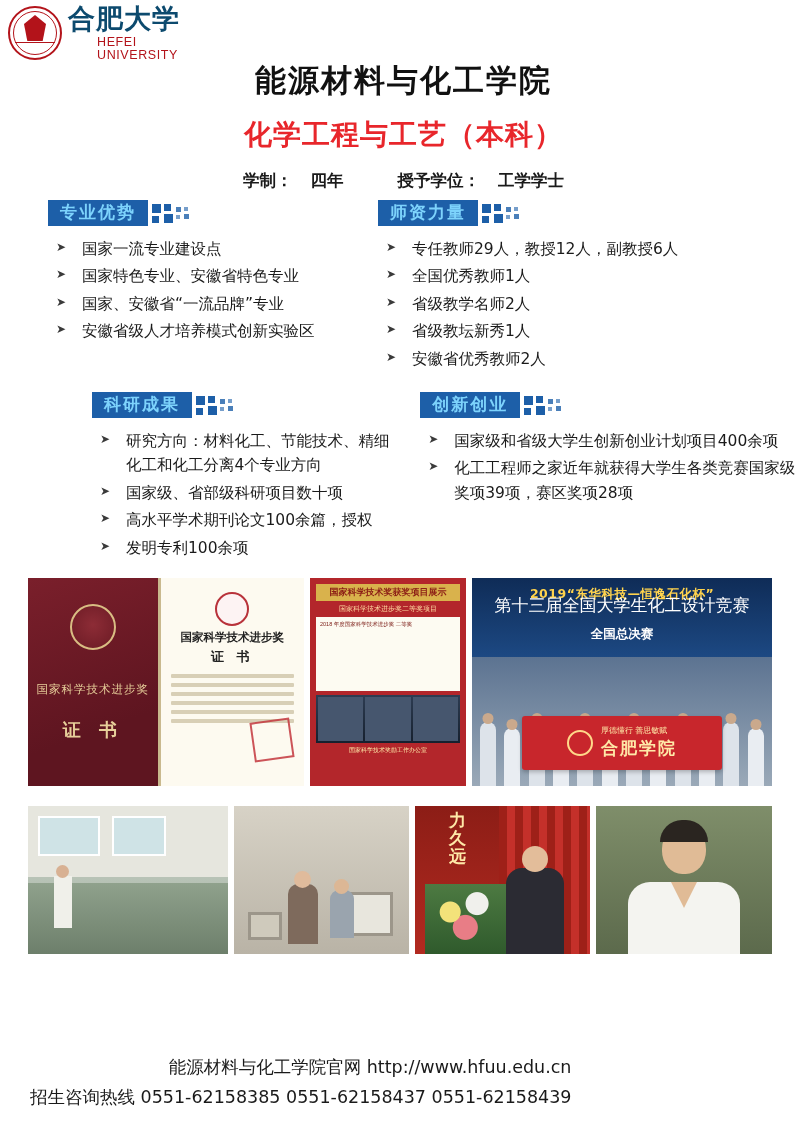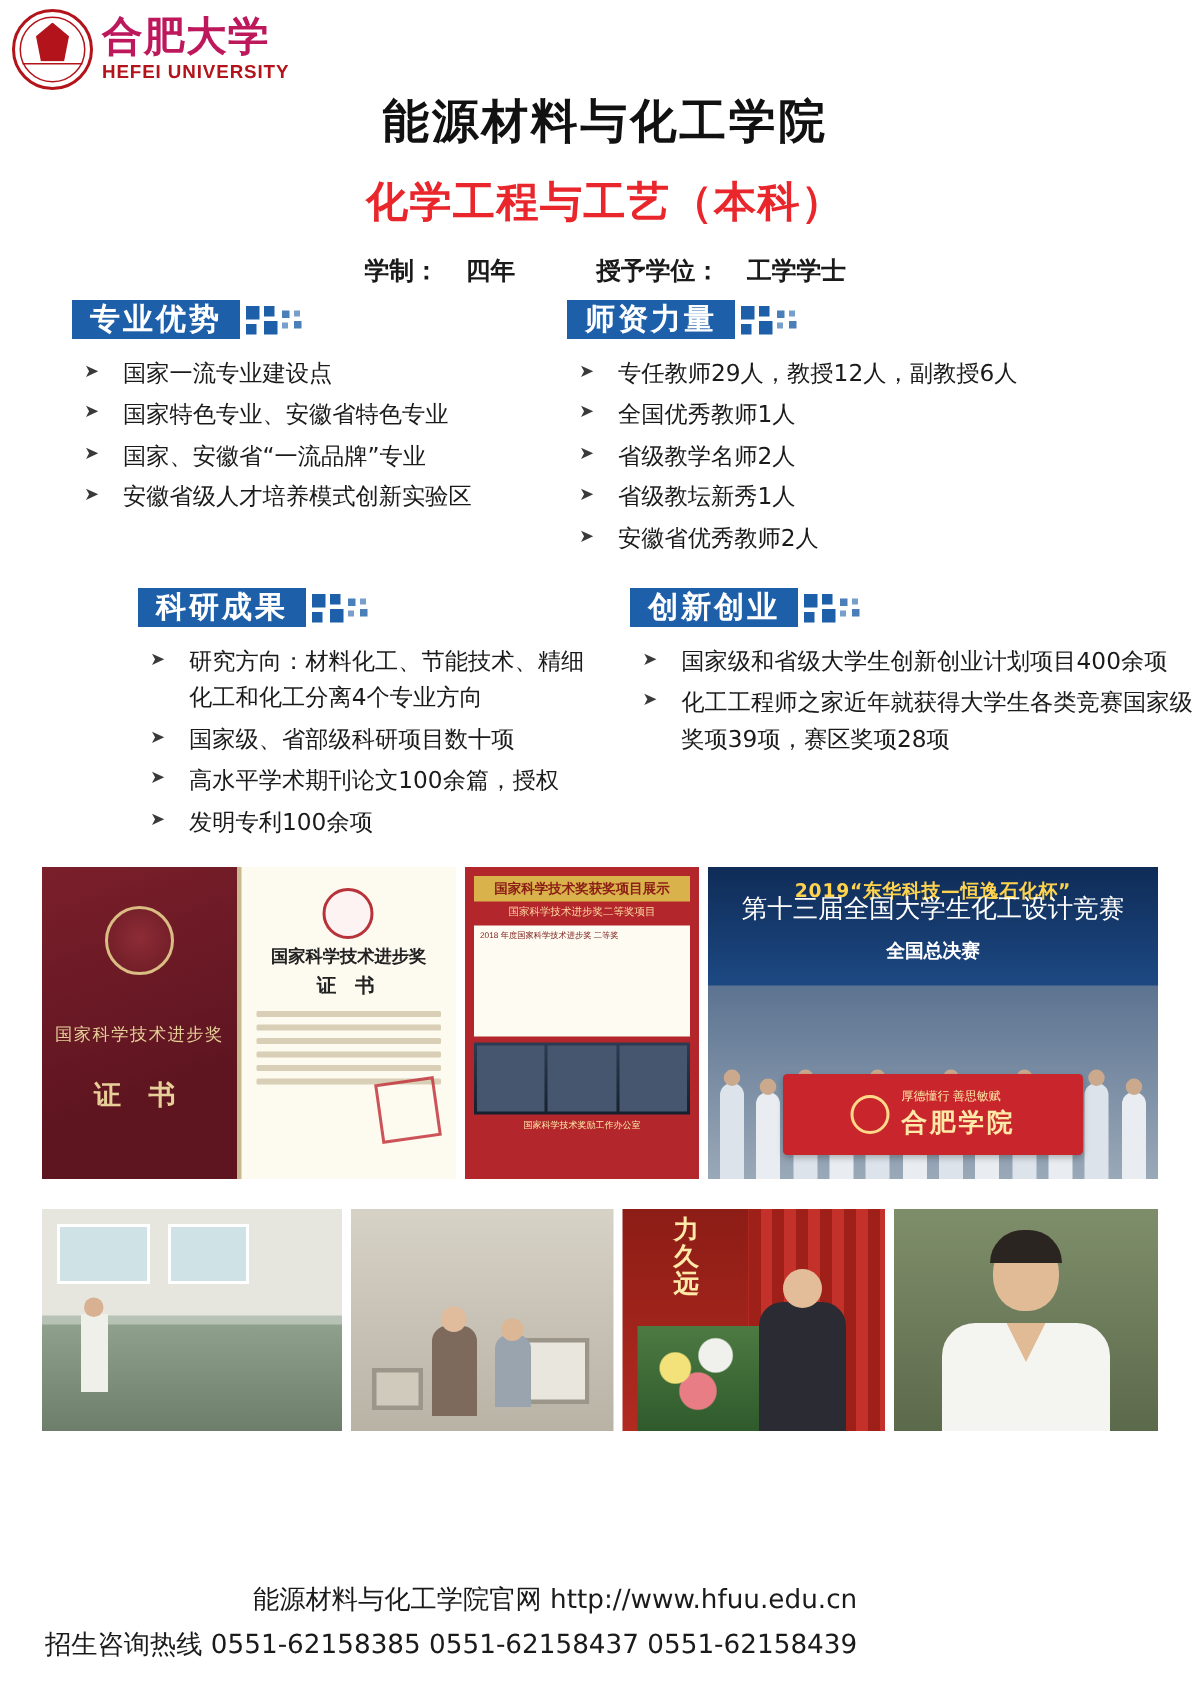--- a/index.html
+++ b/index.html
@@ -63,29 +63,30 @@
     position: absolute;
     left: 3px; top: 3px; right: 3px; bottom: 3px;
     border-radius: 50%;
     border: 1px solid #b3131a;
   }
   .logo-text { line-height: 1; }
   .logo-cn {
     font-family: "DejaVu Sans", sans-serif;
     font-size: 27px;
     font-weight: bold;
-    color: #be185d;
+    color: #0c4a6e;
     letter-spacing: 1px;
   }
   .logo-en {
     font-size: 12.5px;
-    font-weight: bold;
+    font-weight: normal;
     color: #b3131a;
     letter-spacing: 0.6px;
     margin-top: 4px;
+    margin-left: 29px;
   }
 
   .title-block {
     position: absolute;
     left: 0; right: 17px;
     top: 60px;
     text-align: center;
     padding-left: 24px;
   }
   .title-main {
@@ -117,23 +118,23 @@
 
   
   .section-head {
     position: relative;
     height: 26px;
     display: flex;
     align-items: stretch;
   }
   .section-head .tag {
     background: #1d5fa8;
-    color: #ffffff;
-    font-family: "DejaVu Sans", sans-serif;
-    font-size: 20px;
+    color: #7dd3fc;
+    font-family: "DejaVu Sans", sans-serif;
+    font-size: 17px;
     font-weight: bold;
     letter-spacing: 2px;
     padding: 1px 12px 2px 12px;
     display: flex;
     align-items: center;
   }
   .dots {
     display: flex;
     align-items: center;
     margin-left: 4px;

